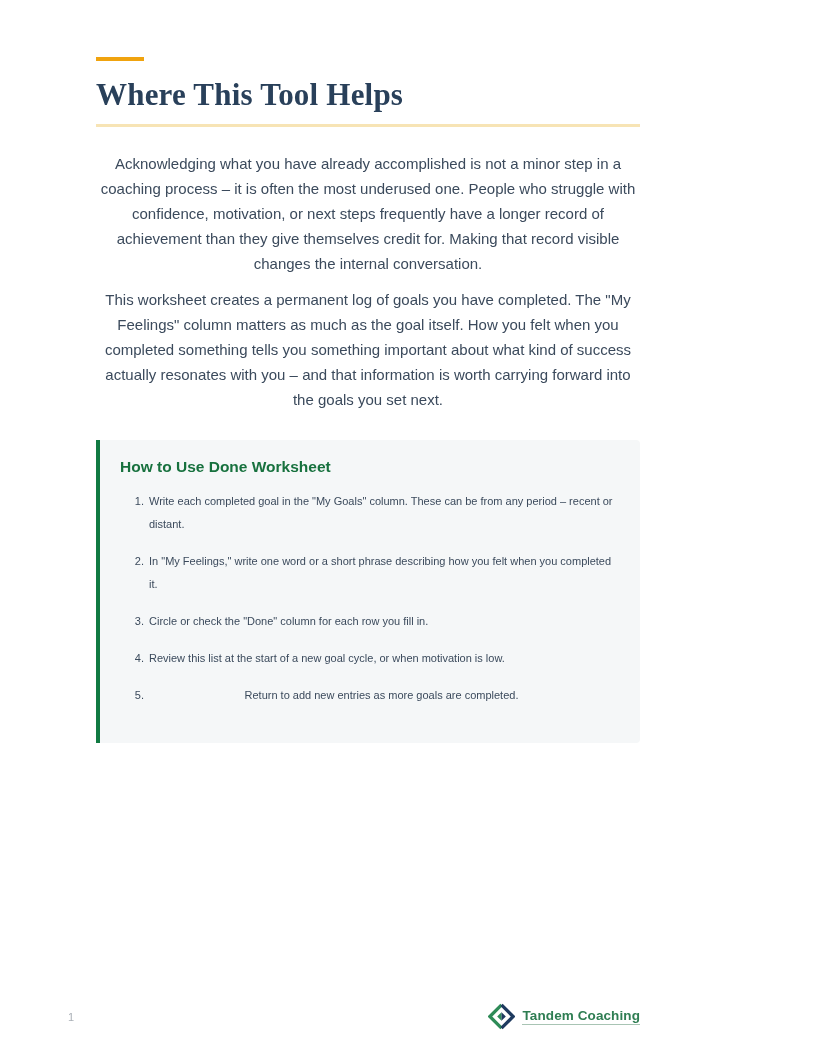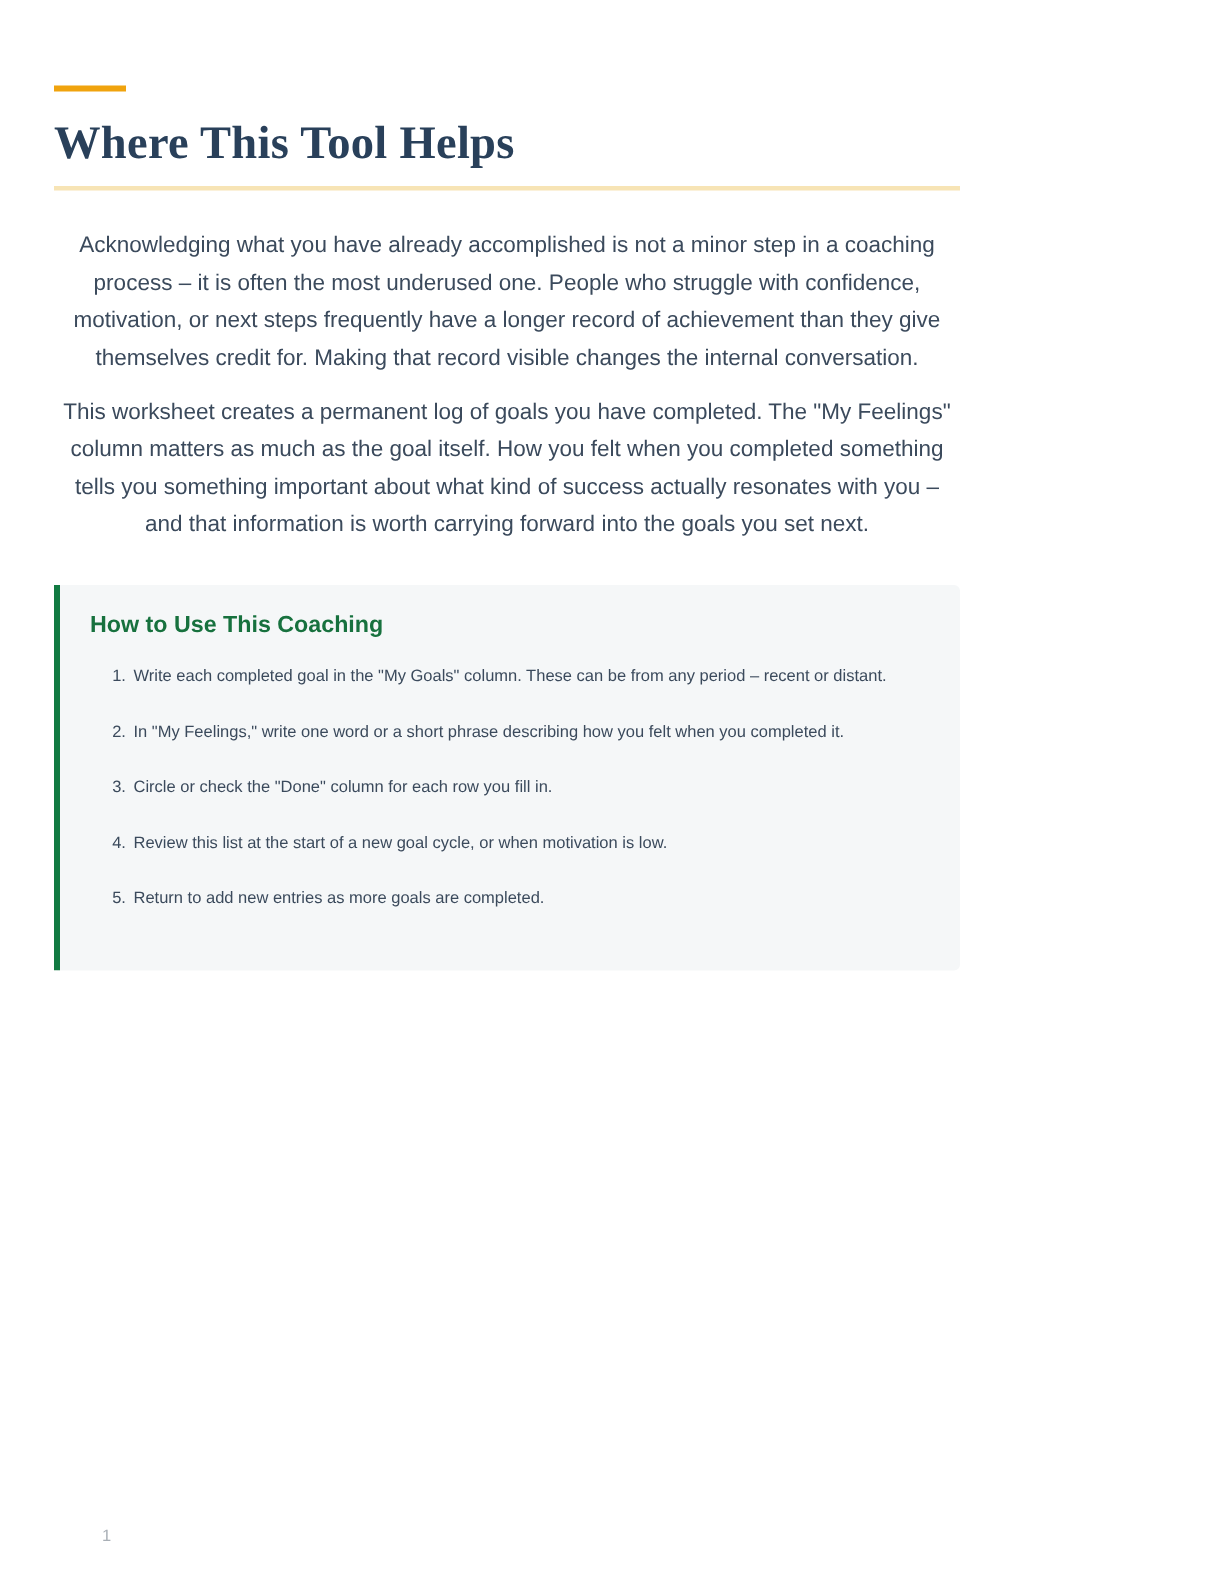--- a/index.html
+++ b/index.html
@@ -4,21 +4,21 @@
 <style>
   * { margin: 0; padding: 0; box-sizing: border-box; }
   html, body {
     width: 816px; height: 1056px;
     background: #ffffff;
     font-family: "Liberation Sans", "DejaVu Sans", sans-serif;
   }
   .page {
     position: relative;
     width: 708px; height: 1056px;
-    padding: 57px 68px 0 36px;
+    padding: 57px 68px 0 96px;
     overflow: hidden;
   }
   
   .accent-bar {
     width: 48px; height: 4px;
     background: #F0A30E;
     margin-bottom: 17px;
   }
   h1.page-title {
     font-family: "Liberation Serif", "DejaVu Serif", serif;
@@ -60,21 +60,21 @@
     padding-left: 27px;
     list-style-position: outside;
   }
   .callout ol li {
     font-size: 11px;
     line-height: 23px;
     color: #3B4A5C;
     margin-bottom: 14px;
     padding-left: 2px;
   }
-  .callout ol li:last-child { margin-bottom: 0; }
+  .callout ol li:last-child { margin-bottom: 0; text-align: center; }
   
   .footer {
     position: absolute;
     left: 68px; right: 68px;
     bottom: 26px;
     display: flex;
     justify-content: space-between;
     align-items: center;
   }
   .page-number {
@@ -105,28 +105,37 @@
     <div class="accent-bar"></div>
     <h1 class="page-title">Where This Tool Helps</h1>
     <div class="title-rule"></div>
   </header>
 
   <main class="body-copy">
     <p>Acknowledging what you have already accomplished is not a minor step in a coaching process – it is often the most underused one. People who struggle with confidence, motivation, or next steps frequently have a longer record of achievement than they give themselves credit for. Making that record visible changes the internal conversation.</p>
     <p>This worksheet creates a permanent log of goals you have completed. The "My Feelings" column matters as much as the goal itself. How you felt when you completed something tells you something important about what kind of success actually resonates with you – and that information is worth carrying forward into the goals you set next.</p>
 
     <section class="callout">
-      <h2>How to Use This Coaching</h2>
+      <h2>How to Use Done Worksheet</h2>
       <ol>
         <li>Write each completed goal in the "My Goals" column. These can be from any period – recent or distant.</li>
         <li>In "My Feelings," write one word or a short phrase describing how you felt when you completed it.</li>
         <li>Circle or check the "Done" column for each row you fill in.</li>
         <li>Review this list at the start of a new goal cycle, or when motivation is low.</li>
         <li>Return to add new entries as more goals are completed.</li>
       </ol>
     </section>
   </main>
 
   <footer class="footer">
     <span class="page-number">1</span>
+    <div class="brand">
+      <svg class="brand-icon" viewBox="0 0 28 28" aria-hidden="true">
+        <path d="M14 2 L2 14 L14 26" fill="none" stroke="#2E8B57" stroke-width="3.4"></path>
+        <path d="M14 2 L26 14 L14 26" fill="none" stroke="#1E3A5F" stroke-width="3.4"></path>
+        <path d="M14 9.5 L9.5 14 L14 18.5 Z" fill="#2E8B57"></path>
+        <path d="M14 9.5 L18.5 14 L14 18.5 Z" fill="#1E3A5F"></path>
+      </svg>
+      <span class="brand-name">Tandem Coaching</span>
+    </div>
   </footer>
 
 </div>
 
 </body></html>

